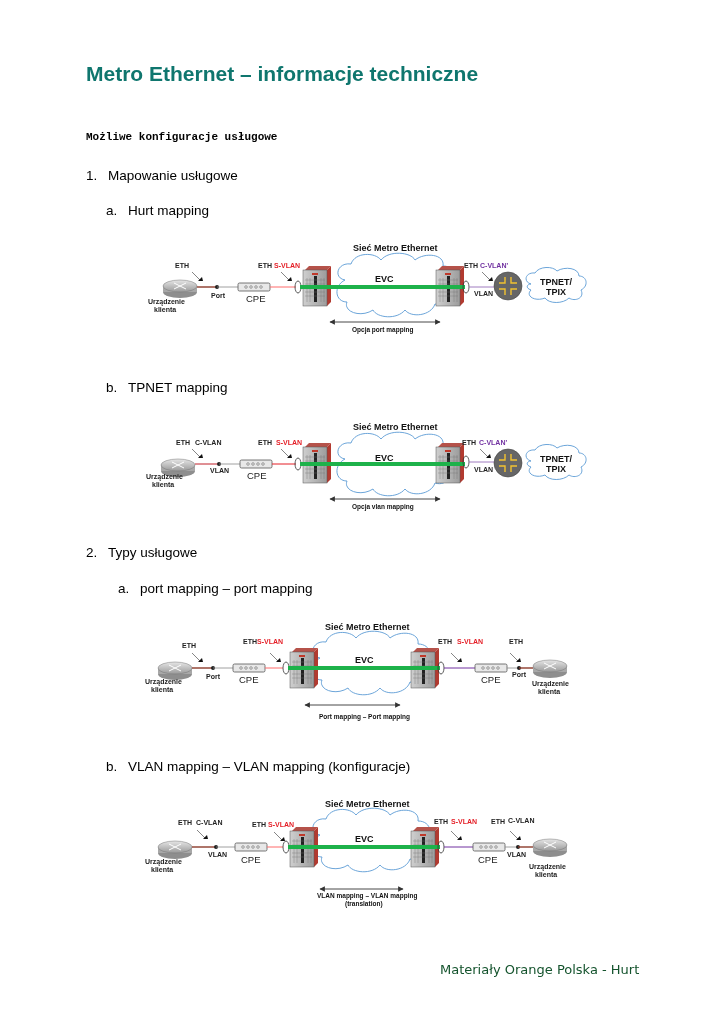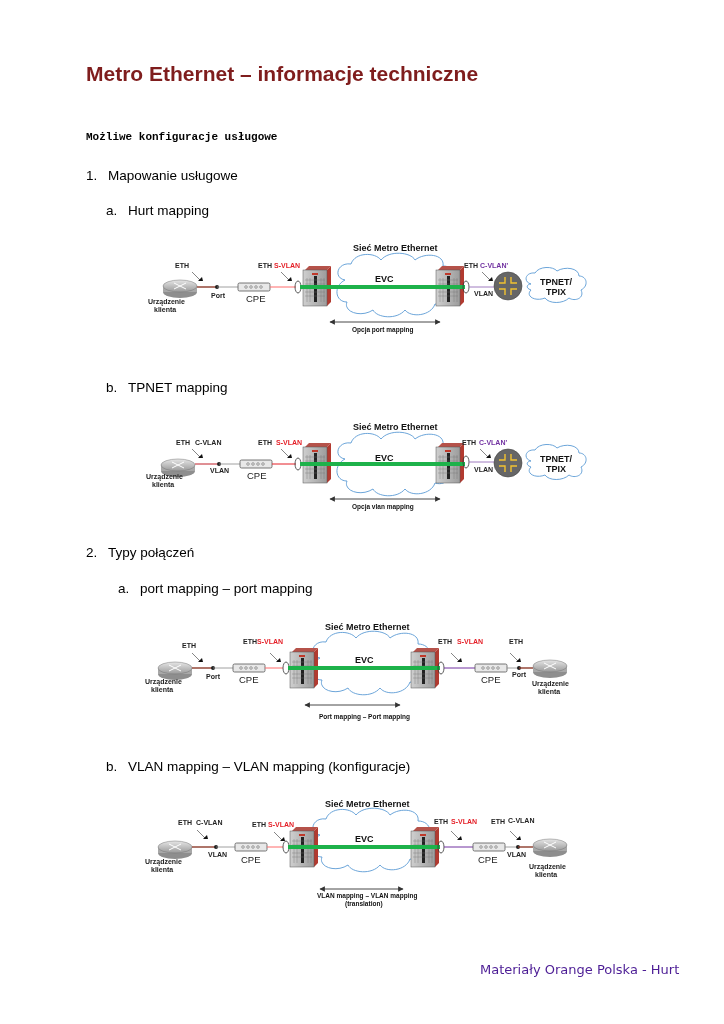--- a/index.html
+++ b/index.html
@@ -1,23 +1,23 @@
 <!DOCTYPE html>
 <html><head>
 <meta charset="utf-8">
 <style>
   html, body { margin: 0; padding: 0; background: #ffffff; }
   body { width: 724px; height: 1024px; position: relative; overflow: hidden;
          font-family: "Liberation Sans", sans-serif; color: #000; }
   .abs { position: absolute; }
-  .title { left: 86px; top: 62px; font-size: 21px; font-weight: bold; color: #7f1d1d; white-space: nowrap; }
+  .title { left: 86px; top: 62px; font-size: 21px; font-weight: bold; color: #0f766e; white-space: nowrap; }
   .subhead { left: 86px; top: 131px; font-size: 11px; font-weight: bold; white-space: nowrap; font-family: Liberation Mono, monospace; }
   .item { font-size: 13.5px; white-space: nowrap; }
   .item .num { display: inline-block; width: 22px; }
-  .footer { left: 480px; top: 962px; font-size: 13px; font-family: "DejaVu Sans", sans-serif; white-space: nowrap; color: #4c1d95; }
+  .footer { left: 440px; top: 962px; font-size: 13px; font-family: "DejaVu Sans", sans-serif; white-space: nowrap; color: #14532d; }
   svg.diagram { position: absolute; overflow: visible; }
   svg text { font-family: "Liberation Sans", sans-serif; }
   .lbl { font-size: 7px; font-weight: bold; fill: #222; }
   .lbl-red { font-size: 7px; font-weight: bold; fill: #e41e26; }
   .lbl-purple { font-size: 7px; font-weight: bold; fill: #7030a0; }
   .net-title { font-size: 9px; font-weight: bold; fill: #111; }
   .evc { font-size: 9px; font-weight: bold; fill: #111; }
   .cpe { font-size: 9.5px; fill: #222; }
   .cloud-lbl { font-size: 9px; font-weight: bold; fill: #111; }
   .caption { font-size: 6.5px; font-weight: bold; fill: #111; }
@@ -31,21 +31,21 @@
 <div class="abs item" style="left:86px; top:168px;">
   <span class="num">1.</span><span>Mapowanie usługowe</span>
 </div>
 <div class="abs item" style="left:106px; top:203px;">
   <span class="num">a.</span><span>Hurt mapping</span>
 </div>
 <div class="abs item" style="left:106px; top:380px;">
   <span class="num">b.</span><span>TPNET mapping</span>
 </div>
 <div class="abs item" style="left:86px; top:545px;">
-  <span class="num">2.</span><span>Typy połączeń</span>
+  <span class="num">2.</span><span>Typy usługowe</span>
 </div>
 <div class="abs item" style="left:118px; top:581px;">
   <span class="num">a.</span><span>port mapping – port mapping</span>
 </div>
 <div class="abs item" style="left:106px; top:759px;">
   <span class="num">b.</span><span>VLAN mapping – VLAN mapping (konfiguracje)</span>
 </div>
 
 <svg width="0" height="0" style="position:absolute">
   <defs>

